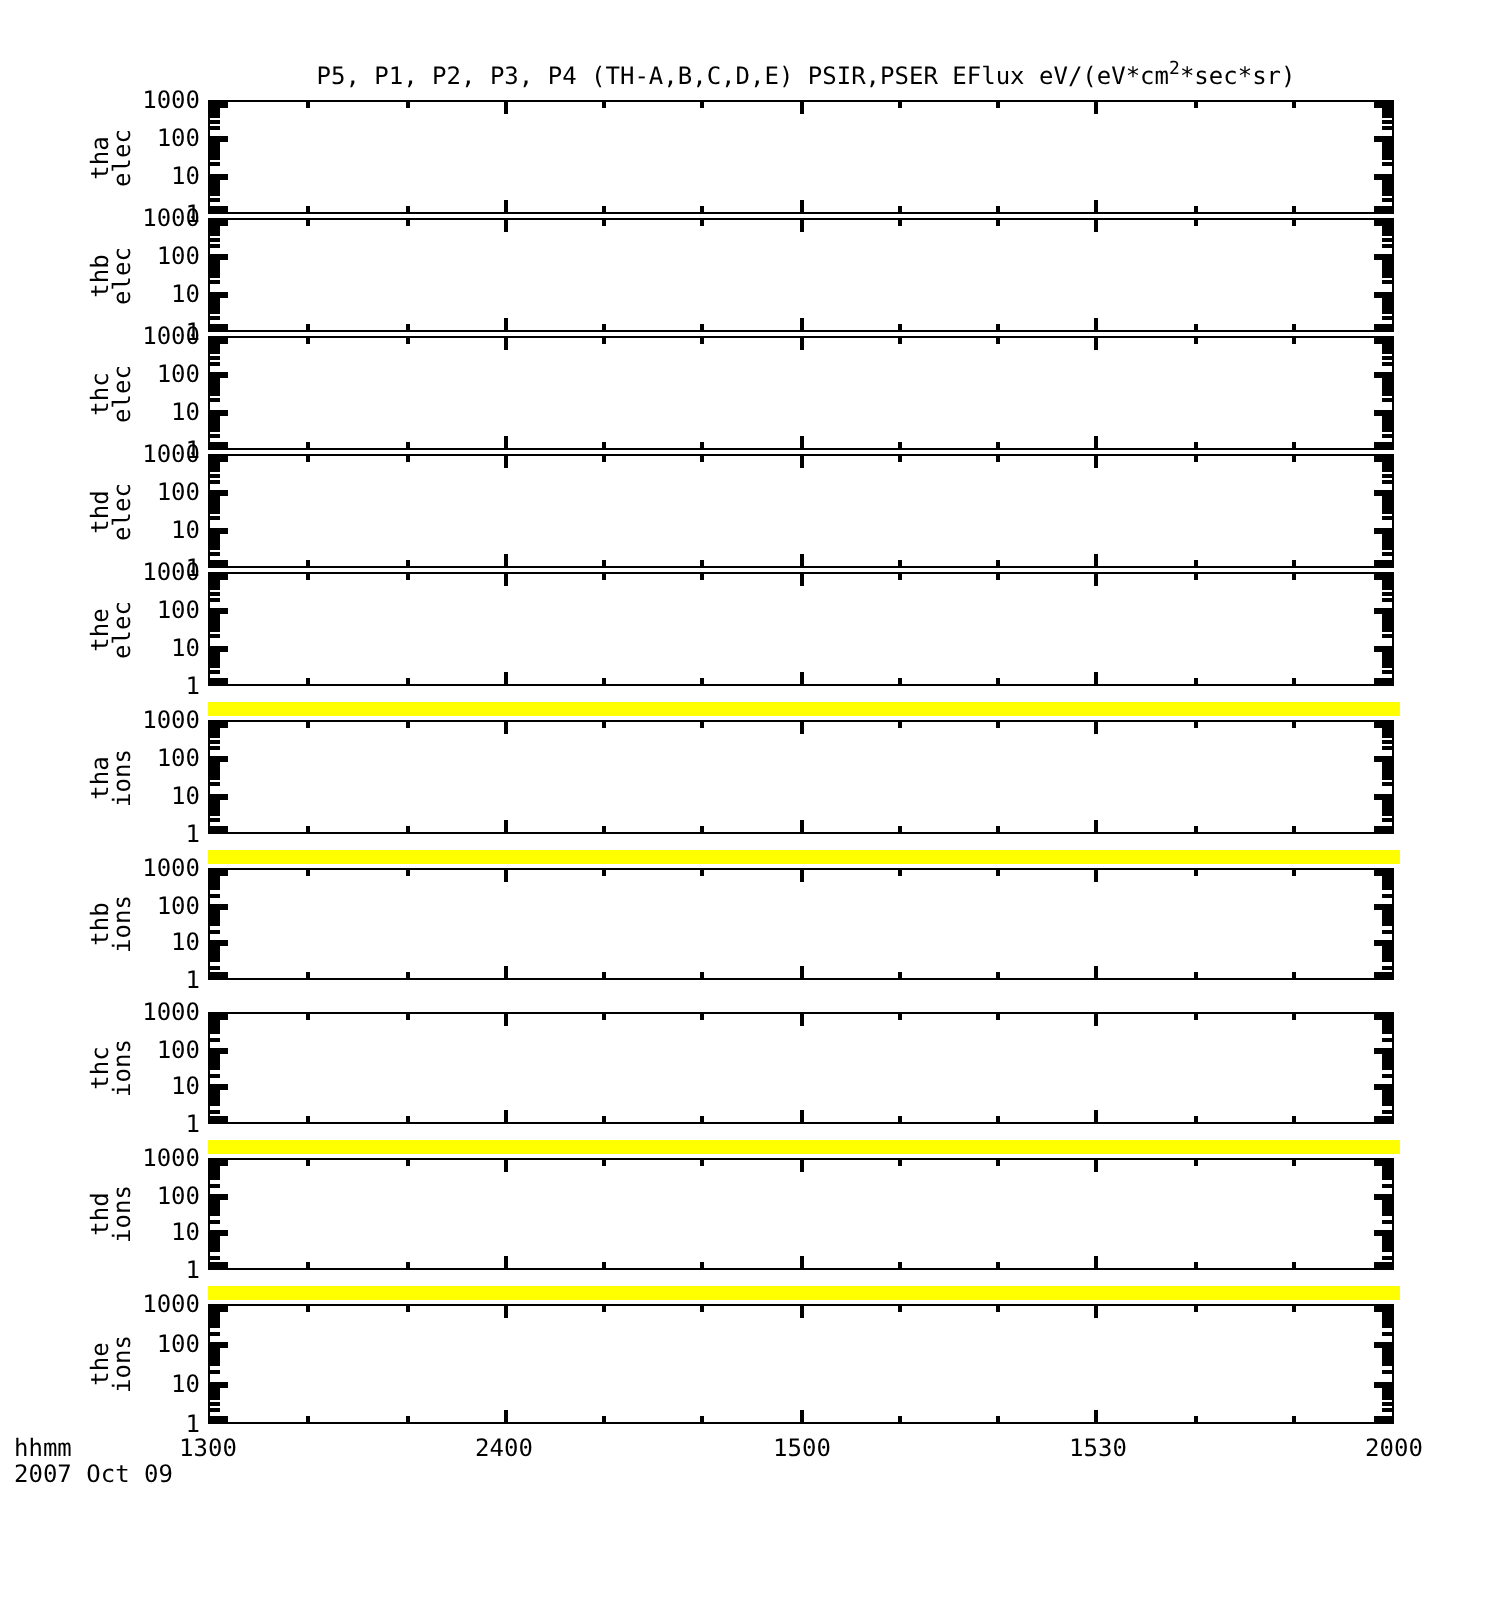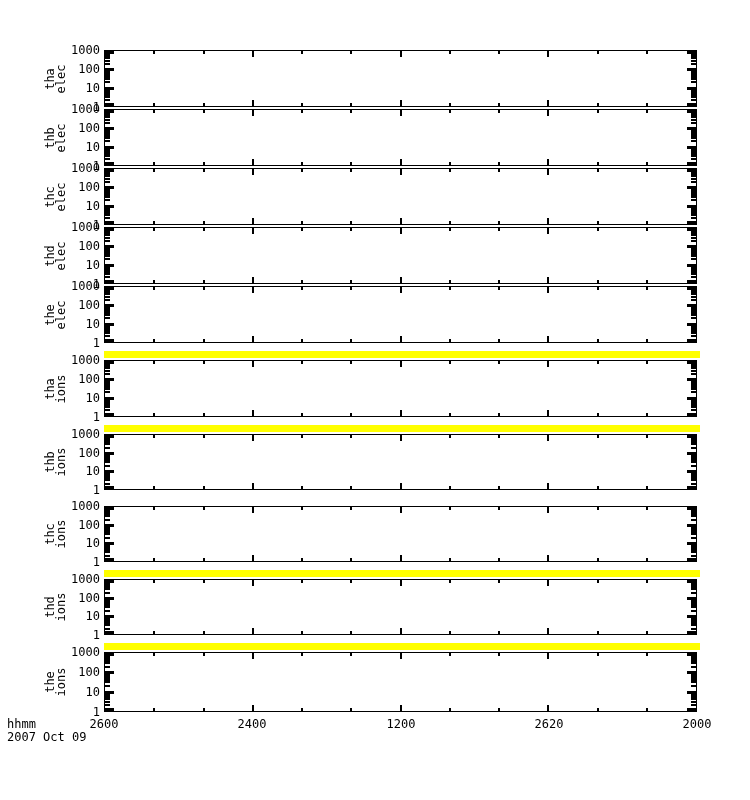--- a/index.html
+++ b/index.html
@@ -31,20 +31,21 @@
     white-space:nowrap;
   }
   .corner-label {
     position:absolute; font-size:12px; white-space:nowrap;
   }
 </style>
 </head>
 <body>
 
 <div id="screen">
+  <div class="title"><span>P5, P1, P2, P3, P4 (TH-A,B,C,D,E) PSIR,PSER EFlux eV/(eV*cm</span><sup>2</sup><span>*sec*sr)</span></div>
 
   <div id="plot-area">
       <div class="panel" style="left: 104px; top: 50px; width: 593px; height: 57px;">
         <div class="tick" style="left: 0px; top: 0px; width: 9px; height: 3px;"></div>
         <div class="tick" style="right: 0px; top: 0px; width: 9px; height: 3px;"></div>
         <div class="tick" style="left: 0px; top: 17px; width: 9px; height: 3px;"></div>
         <div class="tick" style="right: 0px; top: 17px; width: 9px; height: 3px;"></div>
         <div class="tick" style="left: 0px; top: 36px; width: 9px; height: 3px;"></div>
         <div class="tick" style="right: 0px; top: 36px; width: 9px; height: 3px;"></div>
         <div class="tick" style="left: 0px; top: 52px; width: 9px; height: 3px;"></div>
@@ -917,22 +918,22 @@
         <div class="tick" style="left: 541px; bottom: 0px; width: 2px; height: 3px;"></div>
       </div>
       <div class="ytick-label" style="left: 58px; top: 646px;">1000</div>
       <div class="ytick-label" style="left: 58px; top: 666px;">100</div>
       <div class="ytick-label" style="left: 58px; top: 686px;">10</div>
       <div class="ytick-label" style="left: 58px; top: 706px;">1</div>
       <div class="panel-label" style="left: 56px; top: 682px;">
         <div>the</div>
         <div>ions</div>
       </div>
-      <div class="xtick-label" style="left: 72px; top: 717px;">2600</div>
+      <div class="xtick-label" style="left: 72px; top: 717px;">1300</div>
       <div class="xtick-label" style="left: 220px; top: 717px;">2400</div>
-      <div class="xtick-label" style="left: 369px; top: 717px;">1200</div>
-      <div class="xtick-label" style="left: 517px; top: 717px;">2620</div>
+      <div class="xtick-label" style="left: 369px; top: 717px;">1500</div>
+      <div class="xtick-label" style="left: 517px; top: 717px;">1530</div>
       <div class="xtick-label" style="left: 665px; top: 717px;">2000</div>
     </div>
 
   <div class="corner-label" style="left:7px; top:717px;">hhmm</div>
   <div class="corner-label" style="left:7px; top:730px;">2007 Oct 09</div>
 </div>
 
 </body></html>

